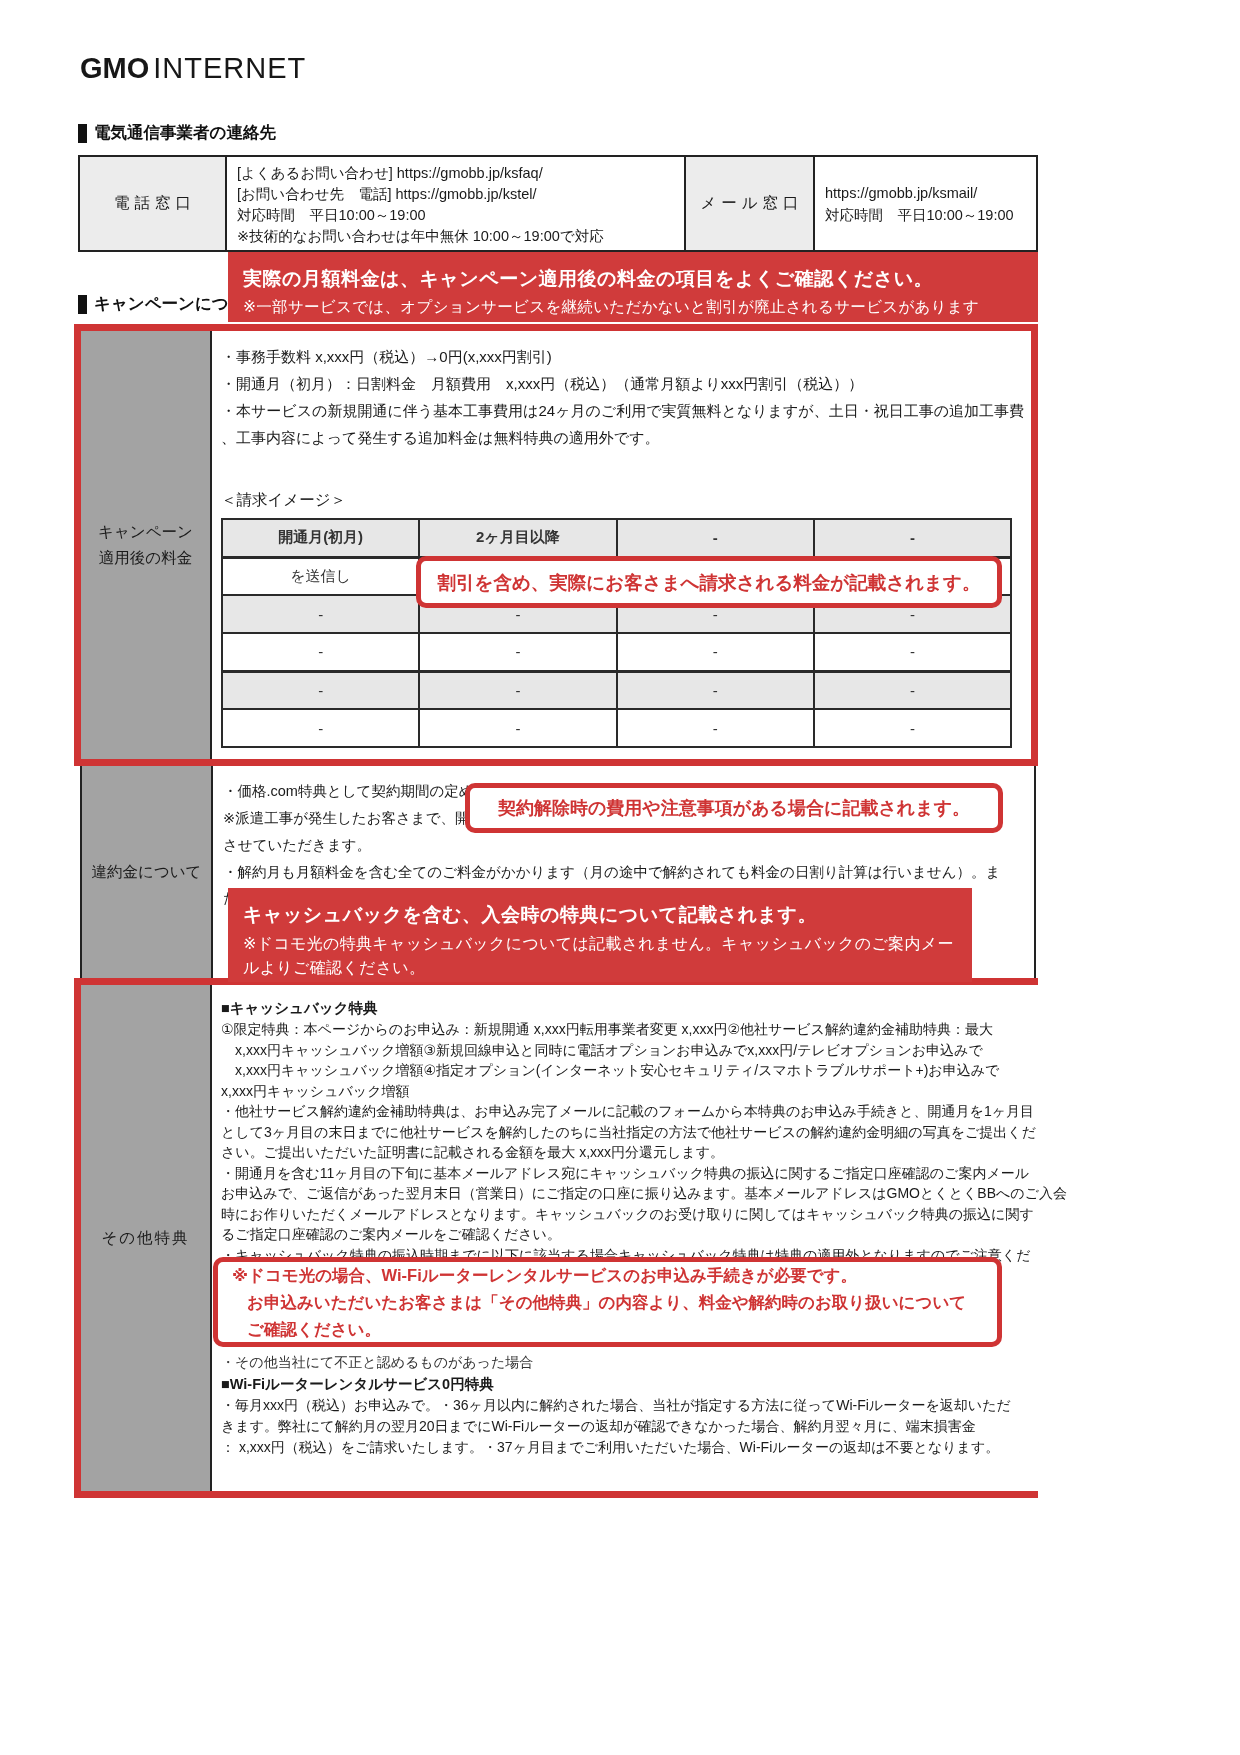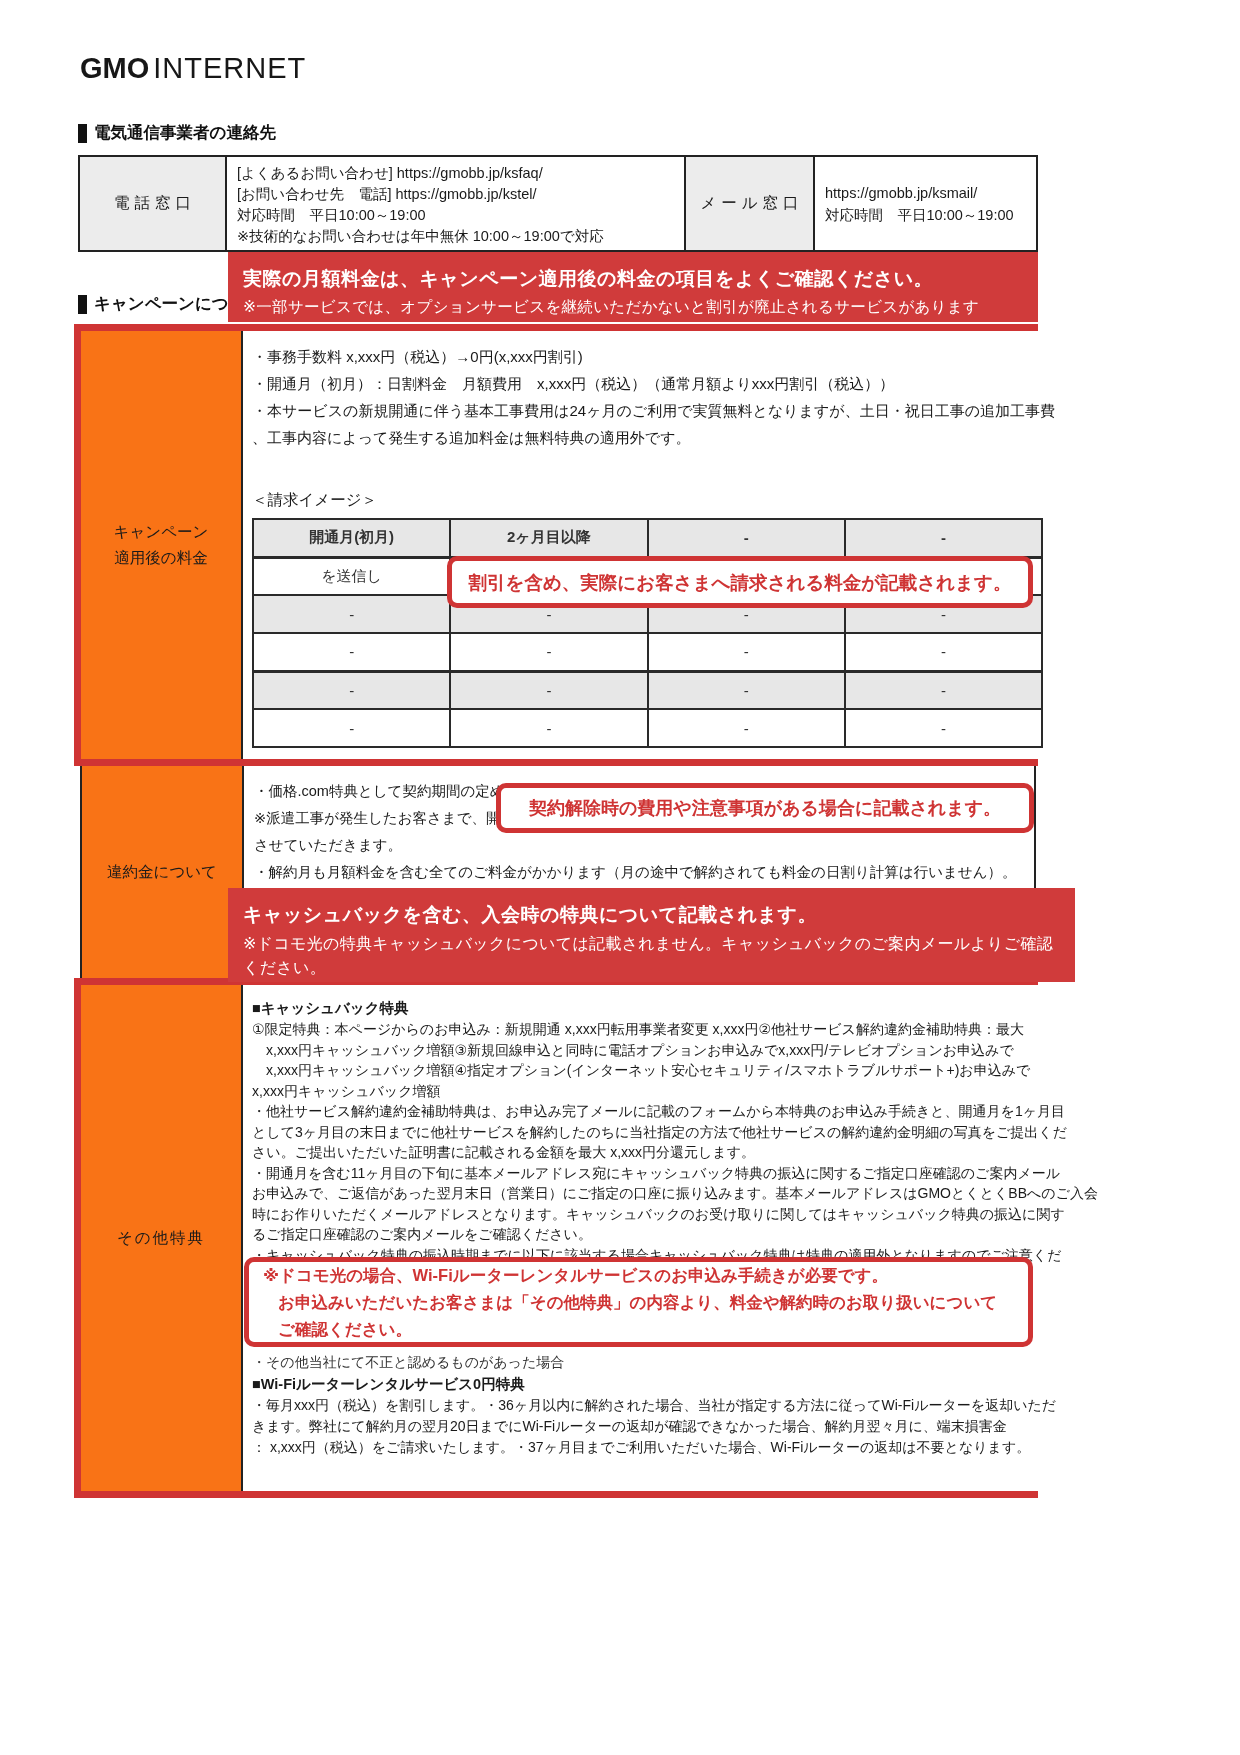--- a/index.html
+++ b/index.html
@@ -24,28 +24,28 @@
   .contact .phone-label { width: 147px; }
   .contact .phone-body { width: 459px; border-right: 2px solid #222; padding: 6px 10px; font-size: 14.5px; line-height: 21px; white-space: nowrap; overflow: hidden; }
   .contact .mail-label { width: 129px; }
   .contact .mail-body { flex: 1; display: flex; flex-direction: column; justify-content: center; padding: 4px 10px; font-size: 14.5px; line-height: 22px; white-space: nowrap; overflow: hidden; }
 
   
   .banner { position: absolute; background: #d03b3b; color: #ffffff; padding: 14px 15px; z-index: 3; }
   .banner .b-strong { font-size: 19px; font-weight: 700; letter-spacing: 0.5px; }
   .banner .b-line { font-size: 15.5px; margin-top: 5px; letter-spacing: 0.3px; }
   .banner-monthly { left: 228px; top: 252px; width: 810px; height: 70px; }
-  .banner-cashback { left: 228px; top: 888px; width: 847px; height: 94px; z-index: 6; }
+  .banner-cashback { left: 228px; top: 888px; width: 744px; height: 94px; z-index: 6; }
   .banner-cashback .b-line { font-size: 16px; line-height: 24px; margin-top: 4px; }
 
   
   .redbox { position: absolute; border: 7px solid #cf3434; display: flex; background: #fff; z-index: 2; }
   .boxA { left: 74px; top: 324px; width: 964px; height: 442px; }
   .boxB { left: 74px; top: 978px; width: 964px; height: 520px; }
-  .rb-label { width: 162px; background: #f97316; border-right: 2px solid #222; display: flex; flex-direction: column; align-items: center; justify-content: center; font-size: 15.5px; gap: 5px; flex: 0 0 auto; }
+  .rb-label { width: 131px; background: #a3a3a3; border-right: 2px solid #222; display: flex; flex-direction: column; align-items: center; justify-content: center; font-size: 15.5px; gap: 5px; flex: 0 0 auto; }
   .rb-content { flex: 1; position: relative; background: #fff; }
 
   
   .boxA .rb-content { padding: 12px 6px 0 9px; }
   .camp-line { font-size: 15px; line-height: 27px; white-space: pre; }
   .billing-title { margin-top: 39px; font-size: 15.5px; }
   .billing-table { margin-top: 7px; width: 791px; border-collapse: collapse; table-layout: fixed; }
   .billing-table td { border: 2px solid #2a2a2a; height: 38px; text-align: center; font-size: 15px; color: #333; }
   .billing-table tr.hdr td { background: #e7e7e7; font-weight: 600; border-bottom: 3px solid #2a2a2a; }
   .billing-table tr.g td { background: #e7e7e7; }
@@ -207,20 +207,20 @@
 
       <div class="callout callout-docomo">
         <div>※ドコモ光の場合、Wi-Fiルーターレンタルサービスのお申込み手続きが必要です。</div>
         <div class="ind">お申込みいただいたお客さまは「その他特典」の内容より、料金や解約時のお取り扱いについて</div>
         <div class="ind">ご確認ください。</div>
       </div>
 
       <div class="tail">
         <div class="ob-line note">・その他当社にて不正と認めるものがあった場合</div>
         <div class="ob-title">■Wi-Fiルーターレンタルサービス0円特典</div>
-        <div class="ob-line">・毎月xxx円（税込）を割引します。・36ヶ月以内に解約された場合、当社が指定する方法に従ってWi-Fiルーターを返却いただ</div>
+        <div class="ob-line">・毎月xxx円（税込）お申込みで。・36ヶ月以内に解約された場合、当社が指定する方法に従ってWi-Fiルーターを返却いただ</div>
         <div class="ob-line">きます。弊社にて解約月の翌月20日までにWi-Fiルーターの返却が確認できなかった場合、解約月翌々月に、端末損害金</div>
         <div class="ob-line">： x,xxx円（税込）をご請求いたします。・37ヶ月目までご利用いただいた場合、Wi-Fiルーターの返却は不要となります。</div>
       </div>
     </div>
   </div>
 
 </div>
 
 </body></html>

